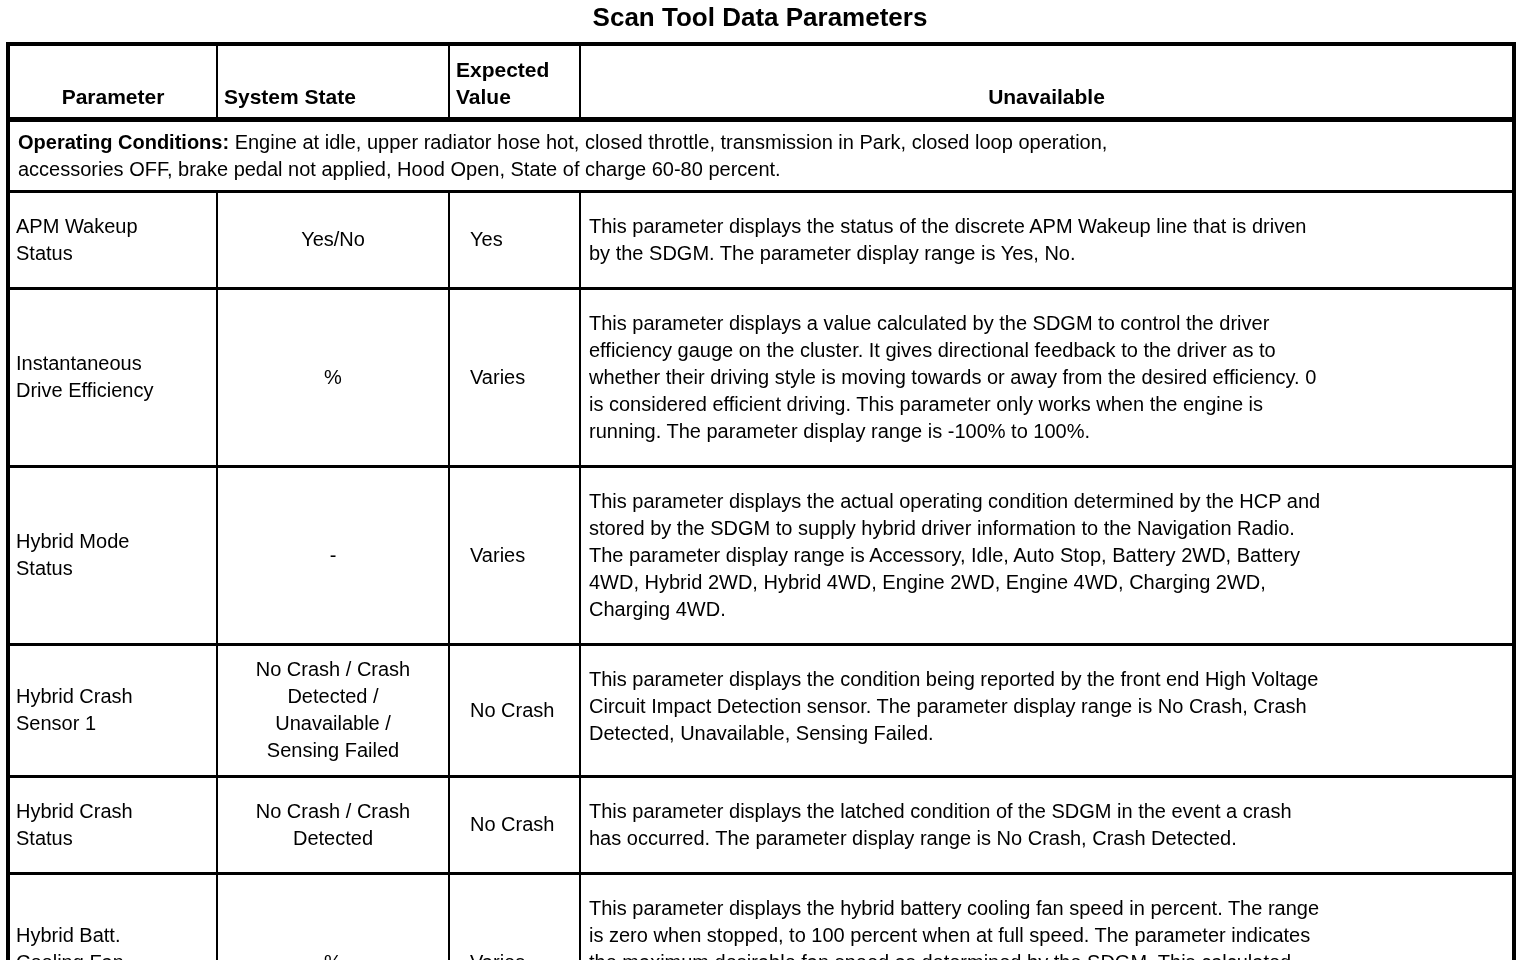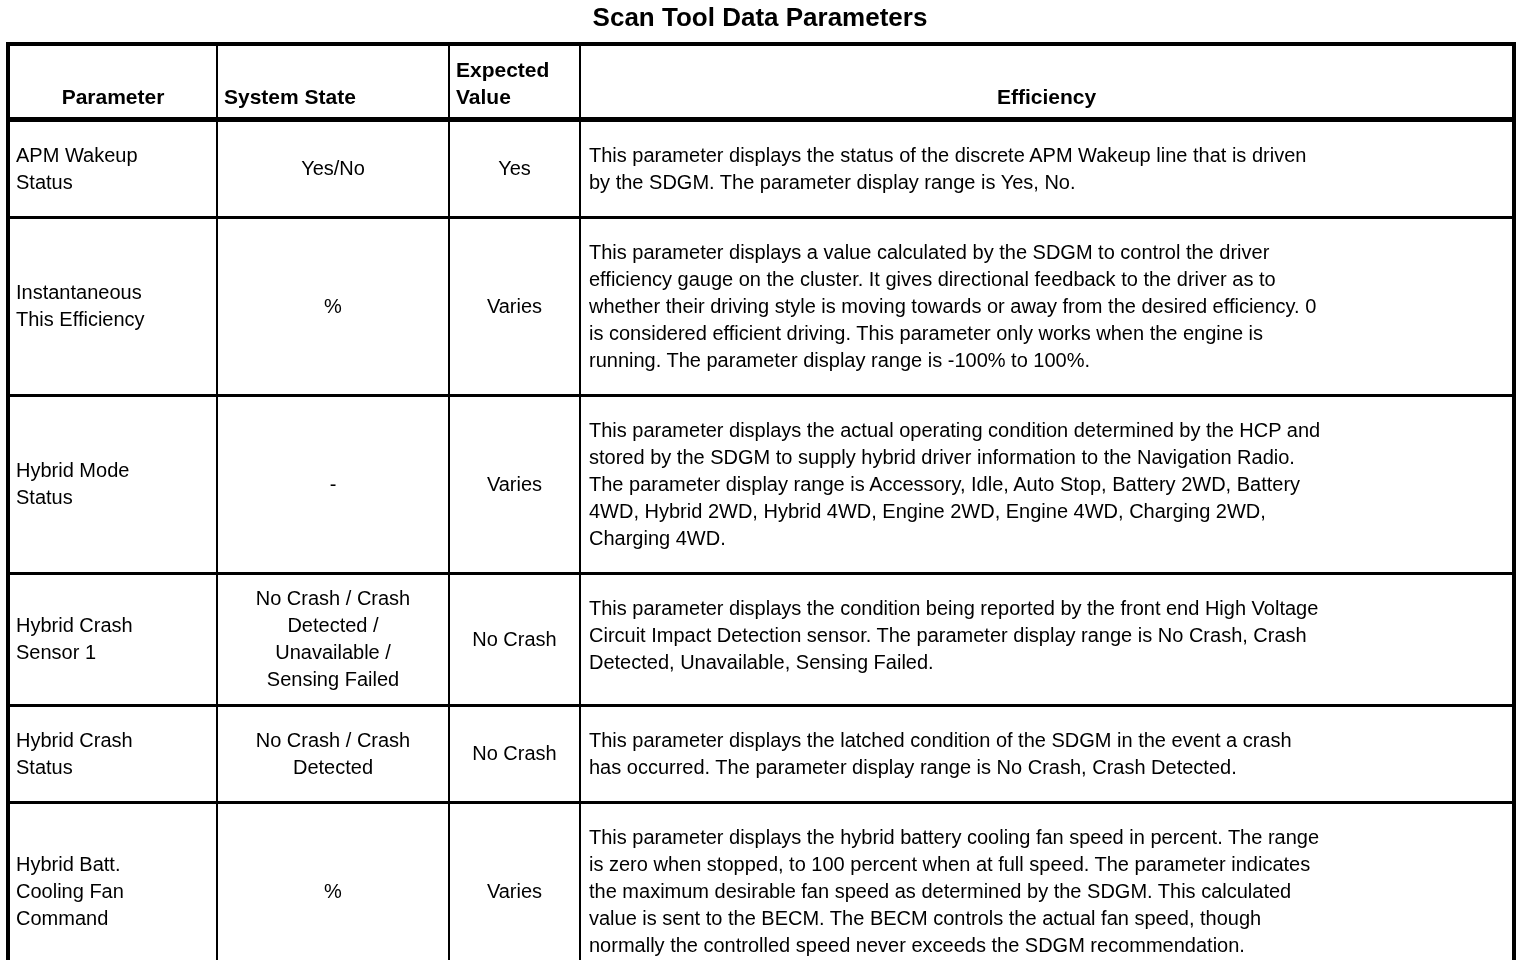--- a/index.html
+++ b/index.html
@@ -63,23 +63,22 @@
     padding: 2px 6px;
     white-space: pre-line;
   }
   td.state {
     text-align: center;
     vertical-align: middle;
     padding: 2px 13px;
     white-space: pre-line;
   }
   td.expected {
-    text-align: center;
     vertical-align: middle;
-    padding: 2px 2px;
+    padding: 2px 20px;
   }
   td.desc {
     text-align: left;
     vertical-align: top;
     padding: 20px 8px;
     white-space: pre-line;
   }
   .bold { font-weight: bold; }
 </style>
 </head>
@@ -92,37 +91,41 @@
     <col class="c1">
       <col class="c2">
       <col class="c3">
       <col class="c4">
   </colgroup>
   <thead>
     <tr style="height:75px;">
       <th class="th-param">Parameter</th>
       <th class="th-state">System State</th>
       <th class="th-expected">Expected Value</th>
-      <th class="th-desc">Efficiency</th>
+      <th class="th-desc">Unavailable</th>
     </tr>
   </thead>
   <tbody>
+    <tr style="height:72px;">
+      <td colspan="4" class="conditions"><span class="bold">Operating Conditions:</span><span> Engine at idle, upper radiator hose hot, closed throttle, transmission in Park, closed loop operation,
+accessories OFF, brake pedal not applied, Hood Open, State of charge 60-80 percent.</span></td>
+    </tr>
 
     <tr style="height:70px;margin-top:40px;">
       <td class="param">APM Wakeup
 Status</td>
       <td class="state">Yes/No</td>
       <td class="expected">Yes</td>
       <td class="desc">This parameter displays the status of the discrete APM Wakeup line that is driven
 by the SDGM. The parameter display range is Yes, No.</td>
     </tr>
 
     <tr style="height:165px;">
       <td class="param">Instantaneous
-This Efficiency</td>
+Drive Efficiency</td>
       <td class="state">%</td>
       <td class="expected">Varies</td>
       <td class="desc">This parameter displays a value calculated by the SDGM to control the driver
 efficiency gauge on the cluster. It gives directional feedback to the driver as to
 whether their driving style is moving towards or away from the desired efficiency. 0
 is considered efficient driving. This parameter only works when the engine is
 running. The parameter display range is -100% to 100%.</td>
     </tr>
 
     <tr style="height:165px;">

